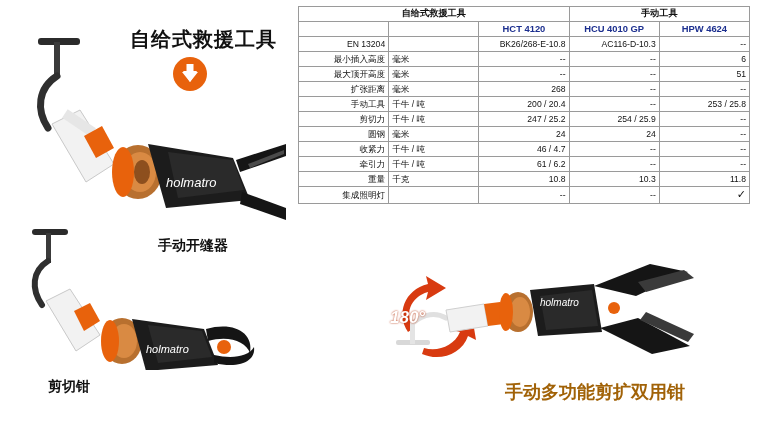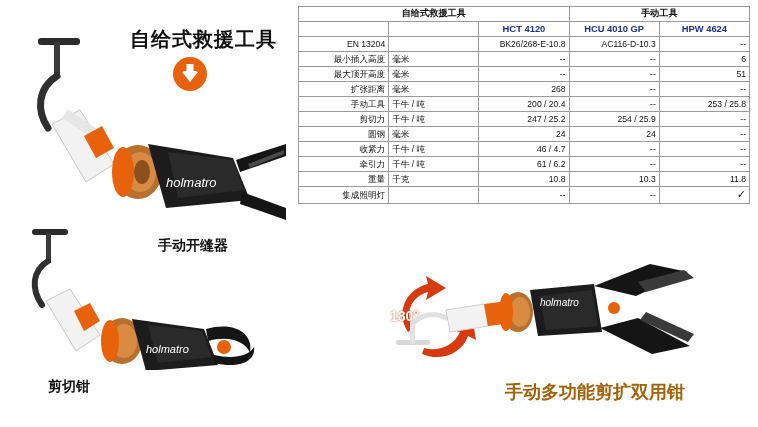--- a/index.html
+++ b/index.html
@@ -47,21 +47,22 @@
 
   
   .prod3 { position:absolute; left:388px; top:262px; width:330px; height:118px; }
   .prod3-label {
     position:absolute; left:505px; top:380px;
     font-size:18px; font-weight:bold; color:#a16207;
     white-space:nowrap;
   }
   .deg-label {
     position:absolute; left:390px; top:308px;
-    font-size:14px; font-weight:bold; color:#ffffff;
+    font-size:17px; font-weight:bold; color:#ffffff;
+    font-style:italic;
     text-shadow:0 0 2px #b32b00;
     z-index:4;
   }
 
   
   .spec-table {
     position:absolute; left:298px; top:6px;
     width:452px;
     border-collapse:collapse;
     font-size:8.6px;

